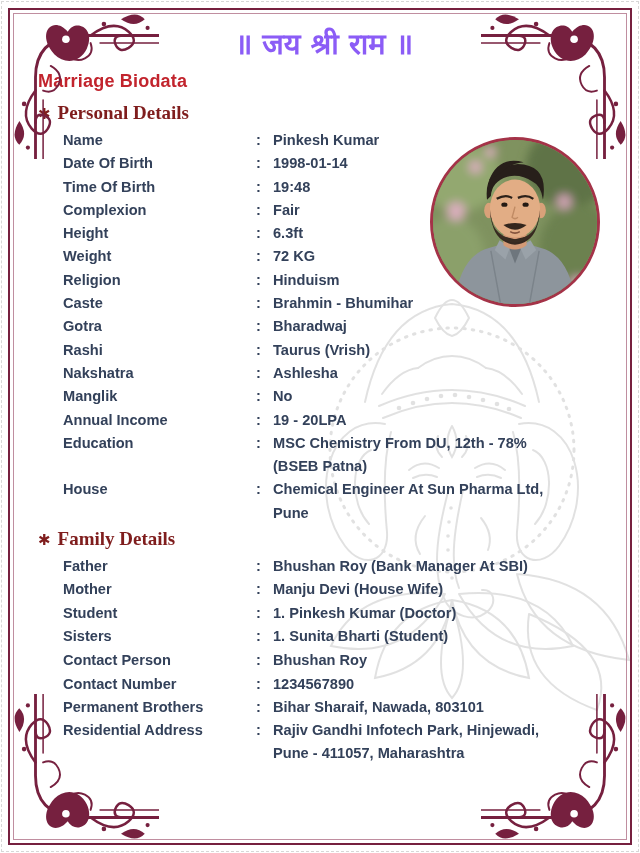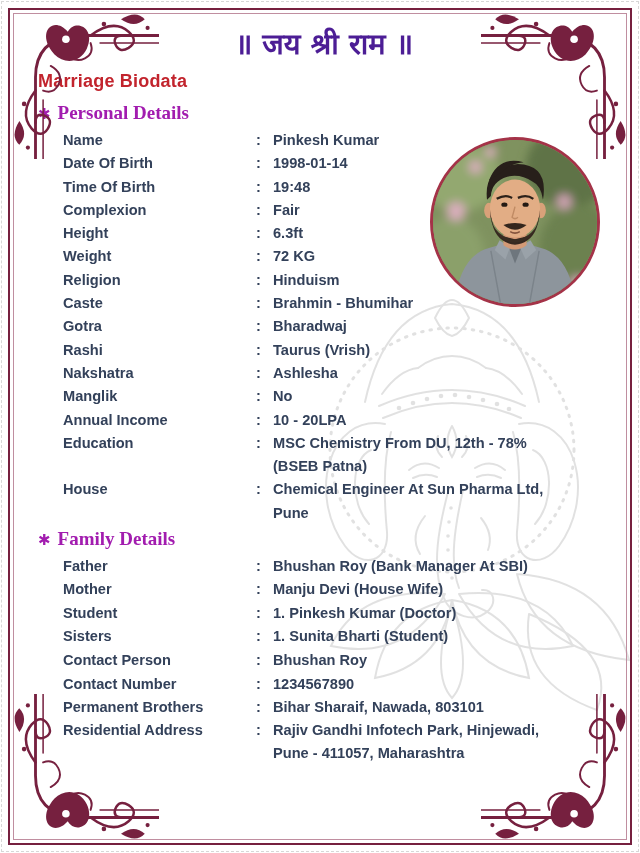--- a/index.html
+++ b/index.html
@@ -21,26 +21,26 @@
   
   .photo{
     position:absolute;left:430px;top:137px;width:170px;height:170px;border-radius:50%;
     border:3.5px solid #a43348;overflow:hidden;z-index:4;background:#7f925f;box-sizing:border-box;
   }
   .photo svg{display:block;width:100%;height:100%;}
   
   .content{position:absolute;inset:0;z-index:3;padding:20px 30px 0 38px;box-sizing:border-box;}
   .invocation{
     text-align:center;font-family:"DejaVu Sans",sans-serif;font-weight:bold;
-    font-size:29px;line-height:40px;color:#4c1d95;margin-top:4px;
+    font-size:29px;line-height:40px;color:#8b5cf6;margin-top:4px;
   }
   .doc-title{font-size:18px;font-weight:bold;color:#c2242d;margin-top:7px;margin-bottom:9px;letter-spacing:.2px;}
   .section-heading{
     font-family:"Liberation Serif",serif;font-weight:bold;font-size:19px;line-height:23px;
-    color:#a21caf;margin:2px 0 3px 0;
+    color:#7f1d1d;margin:2px 0 3px 0;
   }
   .section-heading .marker{font-family:"DejaVu Sans",sans-serif;font-size:15px;margin-right:7px;}
   .rows{margin-bottom:1px;}
   .row{display:flex;align-items:flex-start;padding-left:25px;font-size:14.6px;font-weight:bold;color:#33415a;line-height:23.3px;}
   .row .label{width:193px;flex:none;}
   .row .colon{width:17px;flex:none;}
   .row .value{width:302px;flex:none;}
 </style>
 </head>
 <body>
@@ -238,21 +238,21 @@
 
     <div class="row">
       <span class="label">Manglik</span>
       <span class="colon">:</span>
       <span class="value">No</span>
     </div>
 
     <div class="row">
       <span class="label">Annual Income</span>
       <span class="colon">:</span>
-      <span class="value">10 - 20LPA</span>
+      <span class="value">19 - 20LPA</span>
     </div>
 
     <div class="row">
       <span class="label">Education</span>
       <span class="colon">:</span>
       <span class="value">MSC Chemistry From DU, 12th - 78% (BSEB Patna)</span>
     </div>
 
     <div class="row">
       <span class="label">House</span>

